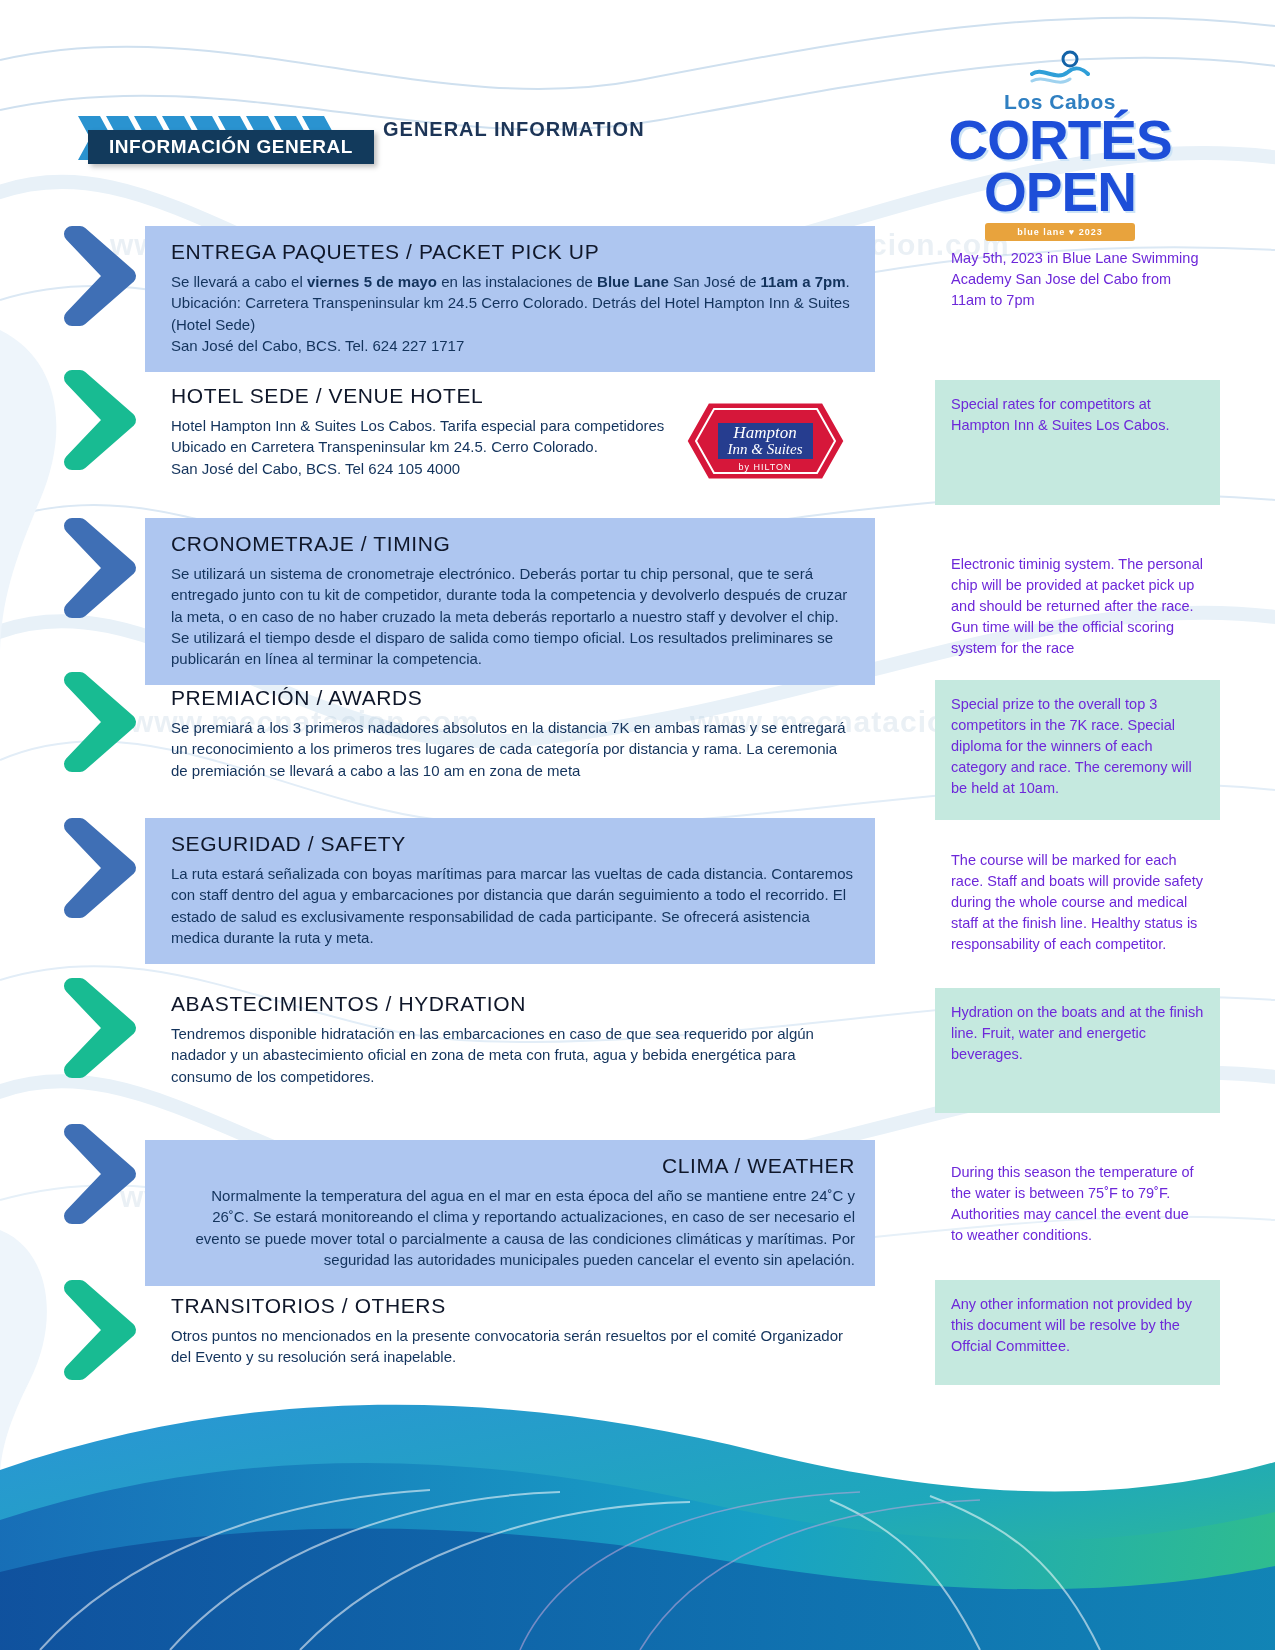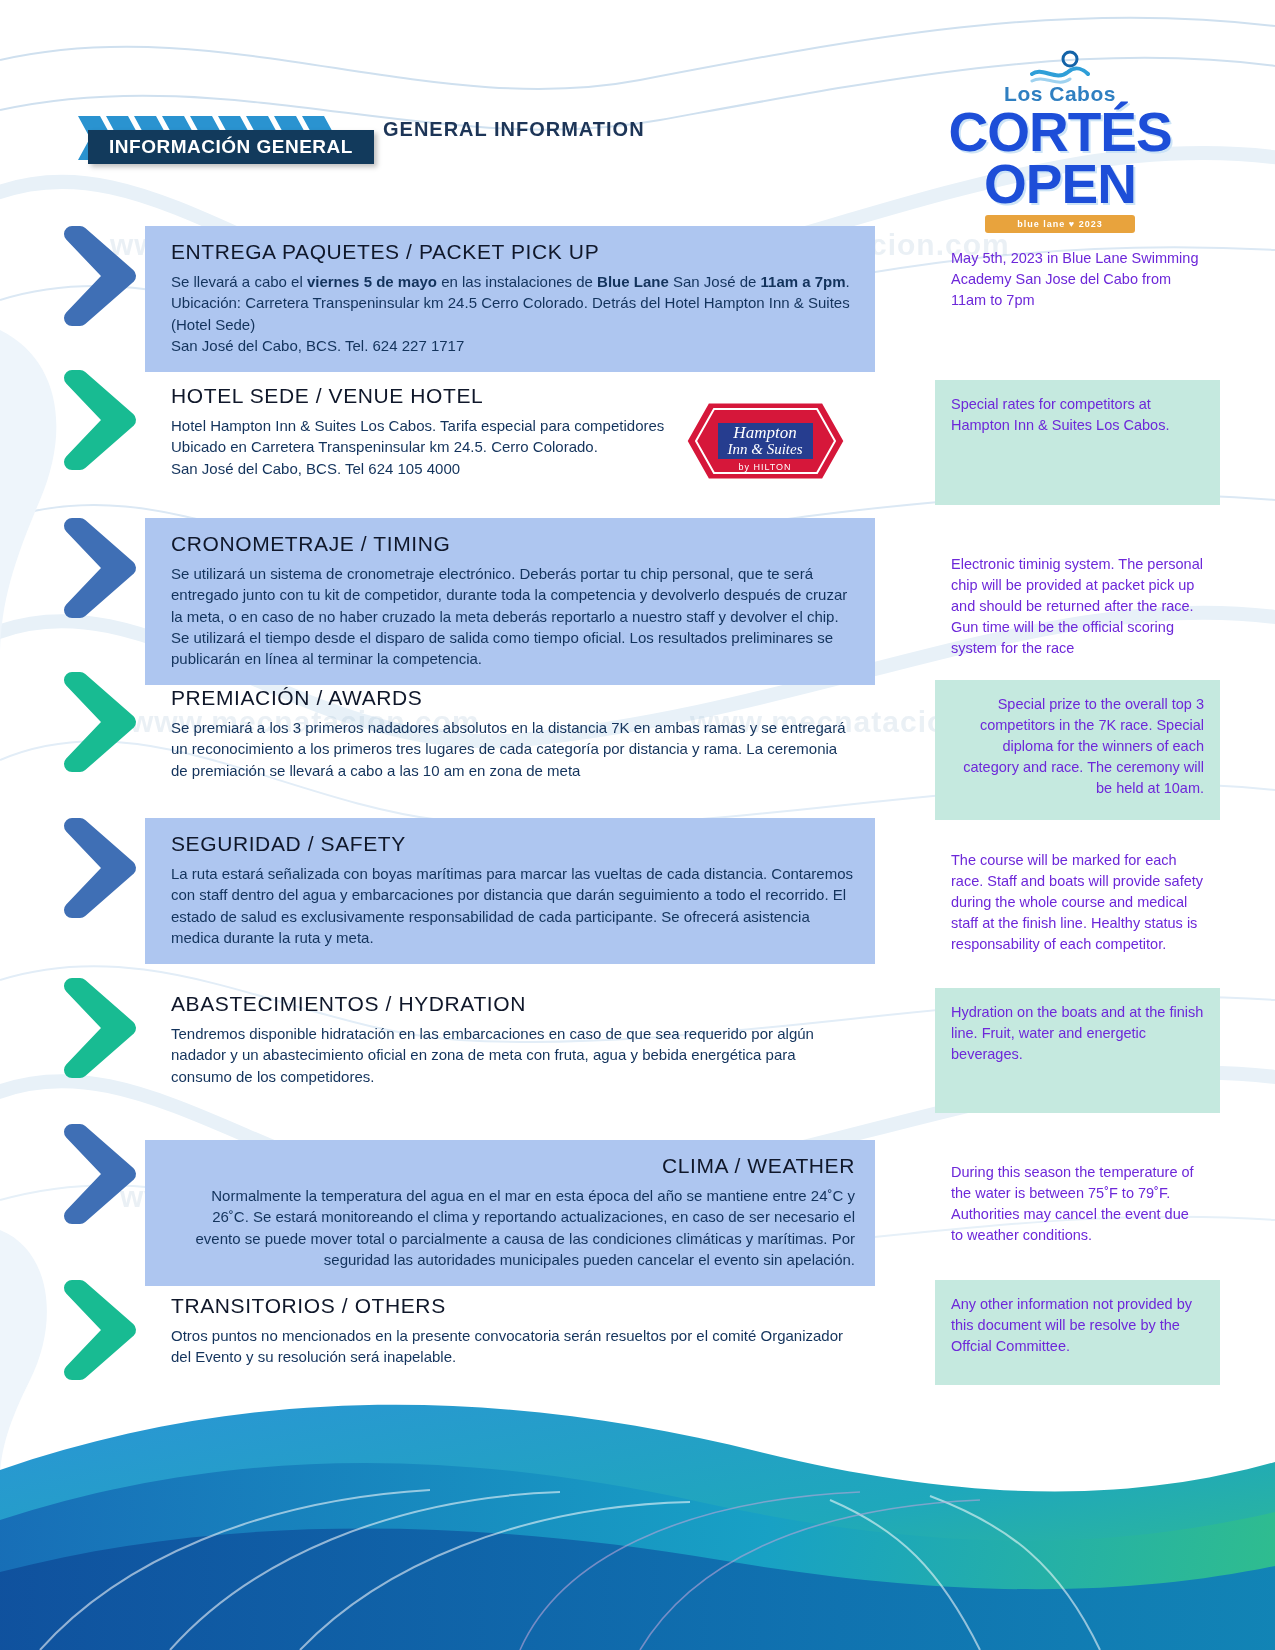--- a/index.html
+++ b/index.html
@@ -89,21 +89,21 @@
     top: 50px;
     right: 60px;
     width: 310px;
     text-align: center;
   }
   .logo-sub {
     font-size: 21px;
     font-weight: 700;
     color: #2f7fc1;
     letter-spacing: 0.5px;
-    margin-top: 2px;
+    margin-top: 10px;
   }
   .logo-main {
     font-size: 55px;
     font-weight: 800;
     color: #1d4ed8;
     letter-spacing: -1px;
     line-height: 0.95;
     text-shadow: 2px 2px 0 rgba(200,225,245,0.9);
   }
   .logo-ribbon {
@@ -314,21 +314,21 @@
   </div>
 
   <div class="row" style="top:672px;">
     <svg class="arrow" viewBox="0 0 90 100">
       <path d="M12,8 L20,8 L68,50 L20,92 L12,92 L52,50 Z" fill="#18bb92" stroke="#18bb92" stroke-width="16" stroke-linejoin="round"></path>
     </svg>
     <div class="panel white" style="top:0;">
       <h2>PREMIACIÓN / AWARDS</h2>
       <p>Se premiará a los 3 primeros nadadores absolutos en la distancia 7K en ambas ramas y se entregará un reconocimiento a los primeros tres lugares de cada categoría por distancia y rama. La ceremonia de premiación se llevará a cabo a las 10 am en zona de meta</p>
     </div>
-    <div class="en green" style="top:8px; height:140px;text-align:right;">Special prize to the overall top 3 competitors in the 7K race. Special diploma for the winners of each category and race. The ceremony will be held at 10am.</div>
+    <div class="en green" style="top:8px; height:140px;">Special prize to the overall top 3 competitors in the 7K race. Special diploma for the winners of each category and race. The ceremony will be held at 10am.</div>
   </div>
 
   <div class="row" style="top:818px;">
     <svg class="arrow" viewBox="0 0 90 100">
       <path d="M12,8 L20,8 L68,50 L20,92 L12,92 L52,50 Z" fill="#3f6fb5" stroke="#3f6fb5" stroke-width="16" stroke-linejoin="round"></path>
     </svg>
     <div class="panel blue" style="top:0;">
       <h2>SEGURIDAD / SAFETY</h2>
       <p>La ruta estará señalizada con boyas marítimas para marcar las vueltas de cada distancia. Contaremos con staff dentro del agua y embarcaciones por distancia que darán seguimiento a todo el recorrido.  El estado de salud es exclusivamente responsabilidad de cada participante. Se ofrecerá asistencia medica durante la ruta y meta.</p>
     </div>

